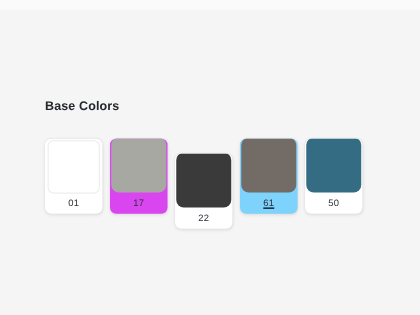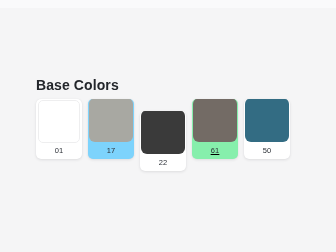--- a/index.html
+++ b/index.html
@@ -33,26 +33,26 @@
   }
 
   #palette-panel {
     position: absolute;
     left: 36px;
     top: 80px;
     width: 264px;
   }
 
   #panel-title {
-    font-size: 14px;
+    font-size: 10px;
     font-weight: bold;
     color: #23262b;
     letter-spacing: 0.1px;
     line-height: 11px;
-    margin: 0 0 8px 0;
+    margin: 0 0 20px 0;
     white-space: nowrap;
   }
 
   #swatch-row {
     display: flex;
     flex-direction: row;
     align-items: flex-start;
     gap: 6px;
   }
 
@@ -111,29 +111,29 @@
   <section id="palette-panel">
 
     <h2 id="panel-title" style="color: rgb(35, 38, 43);">Base Colors</h2>
 
     <div id="swatch-row">
 
     <div class="swatch-card" style="background: rgb(255, 255, 255);">
           <div class="swatch-chip is-light" style="background: rgb(255, 255, 255);"></div>
           <div class="swatch-label" style="color: rgb(43, 47, 54);">01</div>
         </div>
-        <div class="swatch-card" style="background: #7dd3fc;">
+        <div class="swatch-card" style="background: #d946ef;">
           <div class="swatch-chip" style="background: rgb(168, 168, 162);"></div>
           <div class="swatch-label" style="color: rgb(43, 47, 54);">17</div>
         </div>
         <div class="swatch-card" style="background: rgb(255, 255, 255); margin-top: 12px;">
           <div class="swatch-chip" style="background: rgb(58, 58, 58);"></div>
           <div class="swatch-label" style="color: rgb(43, 47, 54);">22</div>
         </div>
-        <div class="swatch-card" style="background: #86efac; text-decoration: underline;">
+        <div class="swatch-card" style="background: #7dd3fc; text-decoration: underline;">
           <div class="swatch-chip" style="background: rgb(115, 107, 101);"></div>
           <div class="swatch-label" style="color: rgb(43, 47, 54);">61</div>
         </div>
         <div class="swatch-card" style="background: rgb(255, 255, 255);">
           <div class="swatch-chip" style="background: rgb(51, 108, 131);"></div>
           <div class="swatch-label" style="color: rgb(43, 47, 54);">50</div>
         </div>
       </div>
 
   </section>

